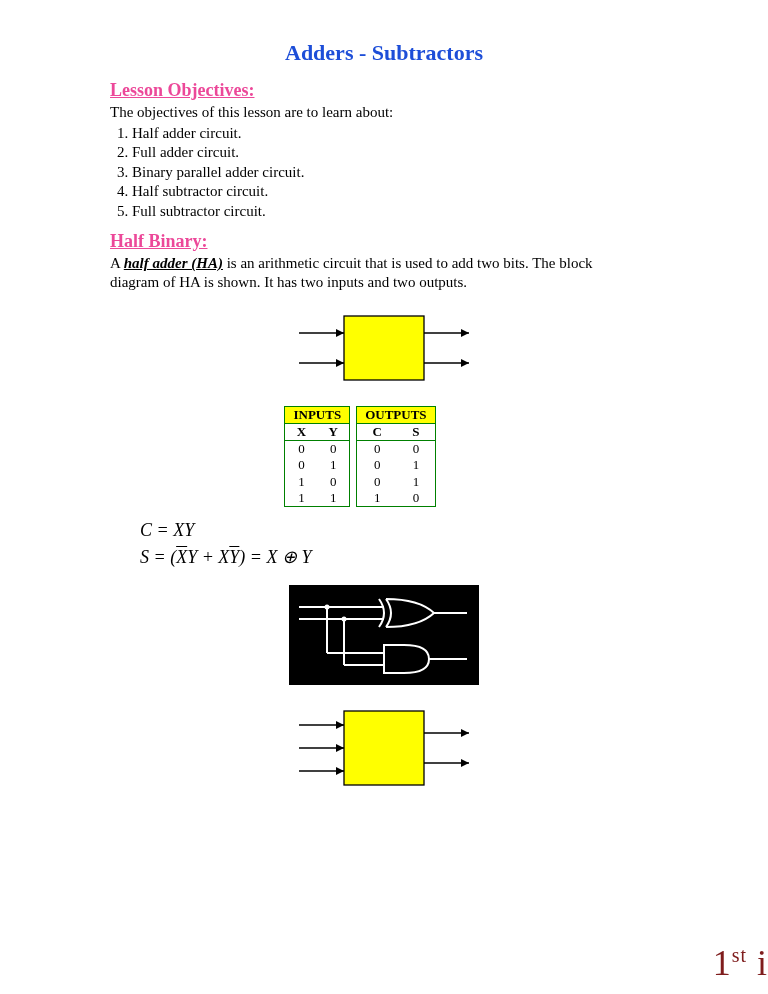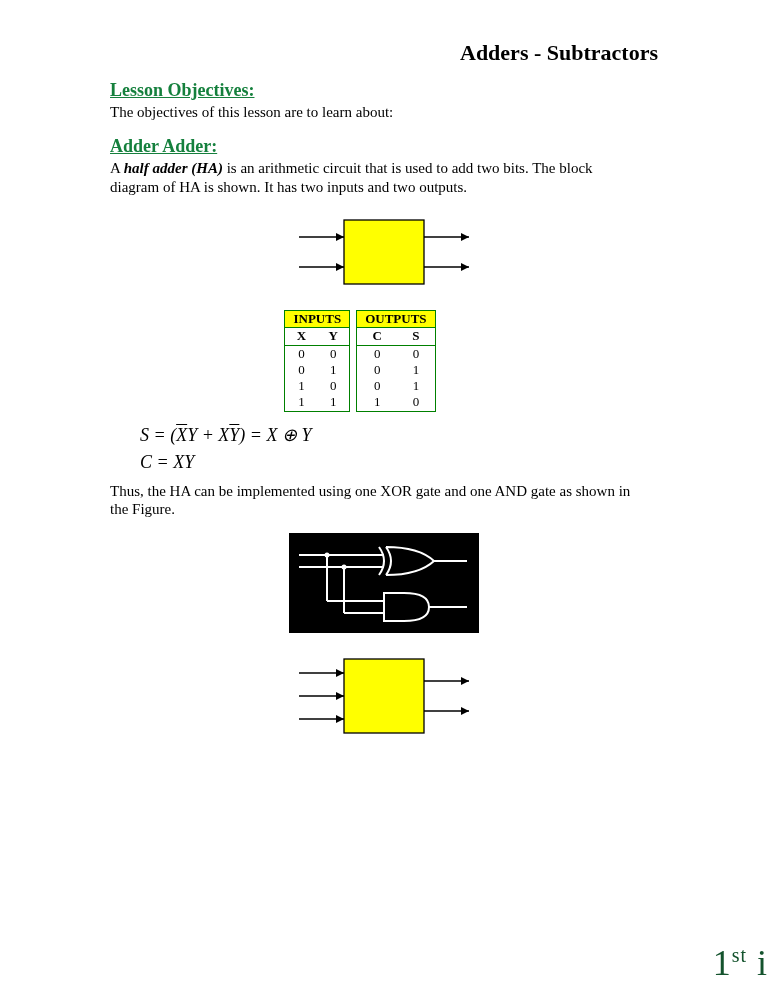--- a/index.html
+++ b/index.html
@@ -8,46 +8,46 @@
     background: #fff;
     font-family: "Times New Roman", Times, serif;
     font-size: 15px;
     color: #000;
     width: 768px;
   }
   .page {
     padding: 40px 110px 0 110px;
   }
   h1.title {
-    color: #000000;
+    color: #1d4ed8;
     font-size: 22px;
     font-weight: bold;
-    text-align: right;
+    text-align: center;
     margin: 0 0 14px 0;
   }
   h2.section {
-    color: #15803d;
+    color: #ec4899;
     font-size: 18px;
     font-weight: bold;
     text-decoration: underline;
-    margin: 14px 0 2px 0;
+    margin: 6px 0 2px 0;
   }
   p.body {
     margin: 2px 16px 2px 0;
     line-height: 1.25;
   }
   ol.obj {
     margin: 2px 0 10px 0;
     padding-left: 22px;
   }
   ol.obj li {
     margin: 0;
     line-height: 1.3;
   }
-  .bi { font-weight: bold; font-style: italic; }
+  .bi { font-weight: bold; font-style: italic; text-decoration: underline; }
   
   .block-wrap {
     display: flex;
     justify-content: center;
     margin: 16px 0 18px 0;
   }
   .block-svg { overflow: visible; }
   .block-box {
     fill: #ffff00;
     stroke: #000;
@@ -113,38 +113,45 @@
   }
   .circ-svg { background: #000; }
   .cw { stroke: #fff; stroke-width: 2; fill: none; }
   .cwf { fill: #fff; }
   .corner {
     position: fixed;
     right: 0;
     bottom: 10px;
     font-family: "Times New Roman", serif;
     font-size: 36px;
-    color: #14532d;
+    color: #7f1d1d;
     padding-right: 0;
     letter-spacing: 1px;
     white-space: nowrap;
   }
   .corner sup { font-size: 20px; vertical-align: super; }
 </style>
 </head>
 <body>
 
 <div class="page">
 
   <h1 class="title">Adders - Subtractors</h1>
 
   <h2 class="section">Lesson Objectives:</h2>
   <p class="body">The objectives of this lesson are to learn about:</p>
-
-  <h2 class="section">Adder Adder:</h2>
+  <ol class="obj">
+    <li>Half adder circuit.</li>
+    <li>Full adder circuit.</li>
+    <li>Binary parallel adder circuit.</li>
+    <li>Half subtractor circuit.</li>
+    <li>Full subtractor circuit.</li>
+  </ol>
+
+  <h2 class="section">Half Binary:</h2>
   <p class="body">
     <span>A </span><span class="bi">half adder (HA)</span><span> is an arithmetic circuit that is used to add two bits. The block diagram of HA is shown. It has two inputs and two outputs.</span>
   </p>
 
   <div class="block-wrap">
     <svg class="block-svg" width="200" height="80">
       <rect class="block-box" x="60" y="8" width="80" height="64"></rect>
 
       <line class="wire" x1="15" y1="25" x2="60" y2="25"></line>
       <polygon class="arrowhead" points="60,25 52,21 52,29"></polygon>
@@ -222,28 +229,27 @@
               </table>
       </td>
     </tr>
         </tbody>
       </table>
   </div>
 
 
   <div class="eqblock">
     <div>
+      <span>C</span><span>  =  </span><span>XY</span>
+    </div>
+    <div>
       <span>S</span><span> = (</span><span class="overline">X</span><span>Y</span><span> + </span><span>X</span><span class="overline">Y</span><span>) = </span><span>X</span><span> ⊕ </span><span>Y</span>
     </div>
-    <div>
-      <span>C</span><span>  =  </span><span>XY</span>
-    </div>
-  </div>
-
-  <p class="body">Thus, the HA can be implemented using one XOR gate and one AND gate as shown in the Figure.</p>
+  </div>
+
 
   <div class="circ-wrap">
     <svg class="circ-svg" width="190" height="100">
       <rect x="0" y="0" width="190" height="100" fill="#000"></rect>
 
       <line class="cw" x1="10" y1="22" x2="95" y2="22"></line>
       <line class="cw" x1="10" y1="34" x2="95" y2="34"></line>
 
       <line class="cw" x1="38" y1="22" x2="38" y2="68"></line>
       <line class="cw" x1="55" y1="34" x2="55" y2="80"></line>

